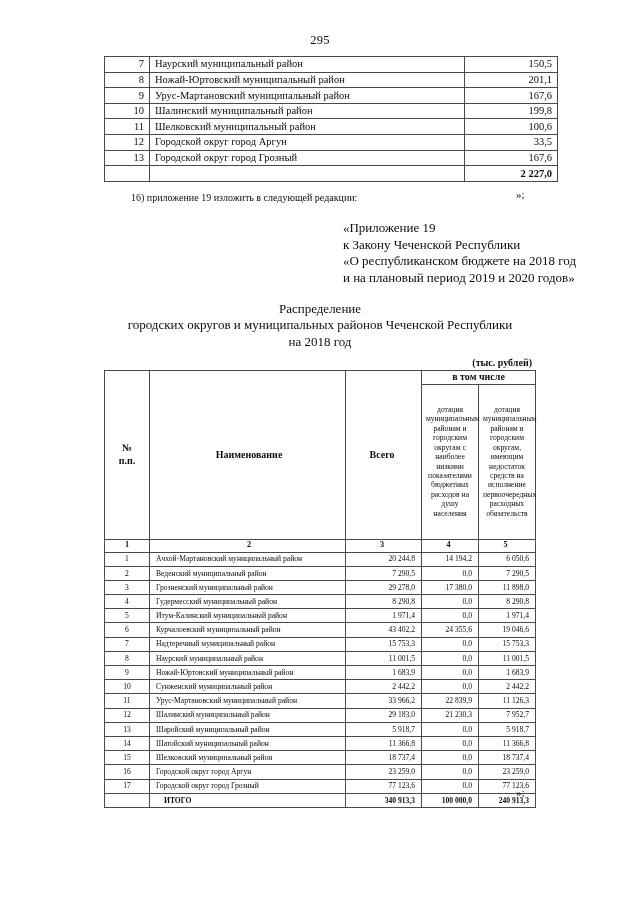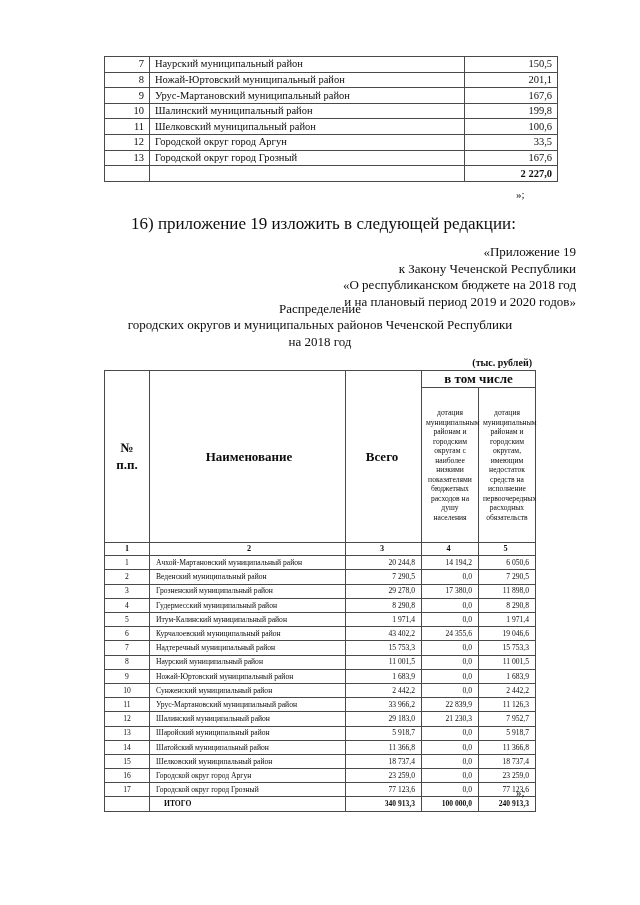--- a/index.html
+++ b/index.html
@@ -67,30 +67,29 @@
     position: absolute;
     left: 516px;
     top: 188px;
     font-size: 11px;
   }
 
   
   .para-16 {
     position: absolute;
     left: 131px;
-    top: 214px;
-    font-size: 17px;
+    top: 192px;
+    font-size: 10px;
   }
 
   
   .appendix-block {
     position: absolute;
     right: 64px;
-    top: 244px;
-    text-align: right;
+    top: 220px;
     font-size: 13px;
     line-height: 1.28;
   }
 
   
   .title-block {
     position: absolute;
     left: 64px;
     top: 301px;
     width: 512px;
@@ -123,21 +122,21 @@
   }
   .tm-c1 { width: 38px;  text-align: center; }
   .tm-c2 { width: 186px; text-align: left; padding-left: 6px; margin-left: 39px; }
   .tm-c3 { width: 66px;  text-align: right; padding-right: 6px; }
   .tm-c4 { width: 71px;  text-align: right; padding-right: 6px; }
   .tm-c5 { width: 71px;  text-align: right; padding-right: 6px; }
 
   .tm-head-tier1 td {
     text-align: center;
     font-weight: bold;
-    font-size: 13px;
+    font-size: 10px;
     height: 11px;
   }
   .tm-head-tier2 td {
     text-align: center;
     vertical-align: middle;
     font-size: 7.6px;
     height: 150px;
     padding: 2px 4px;
   }
   .tm-numrow td {
@@ -160,20 +159,21 @@
     left: 516px;
     top: 786px;
     font-size: 11px;
   }
 </style>
 </head>
 <body>
 
 <div class="page">
 
+  <div class="page-number">295</div>
 
   <table class="table-top">
     <tbody>
       <tr>
         <td class="tt-num">7</td>
         <td class="tt-name">Наурский муниципальный район</td>
         <td class="tt-val">150,5</td>
       </tr>
       <tr>
         <td class="tt-num">8</td>

